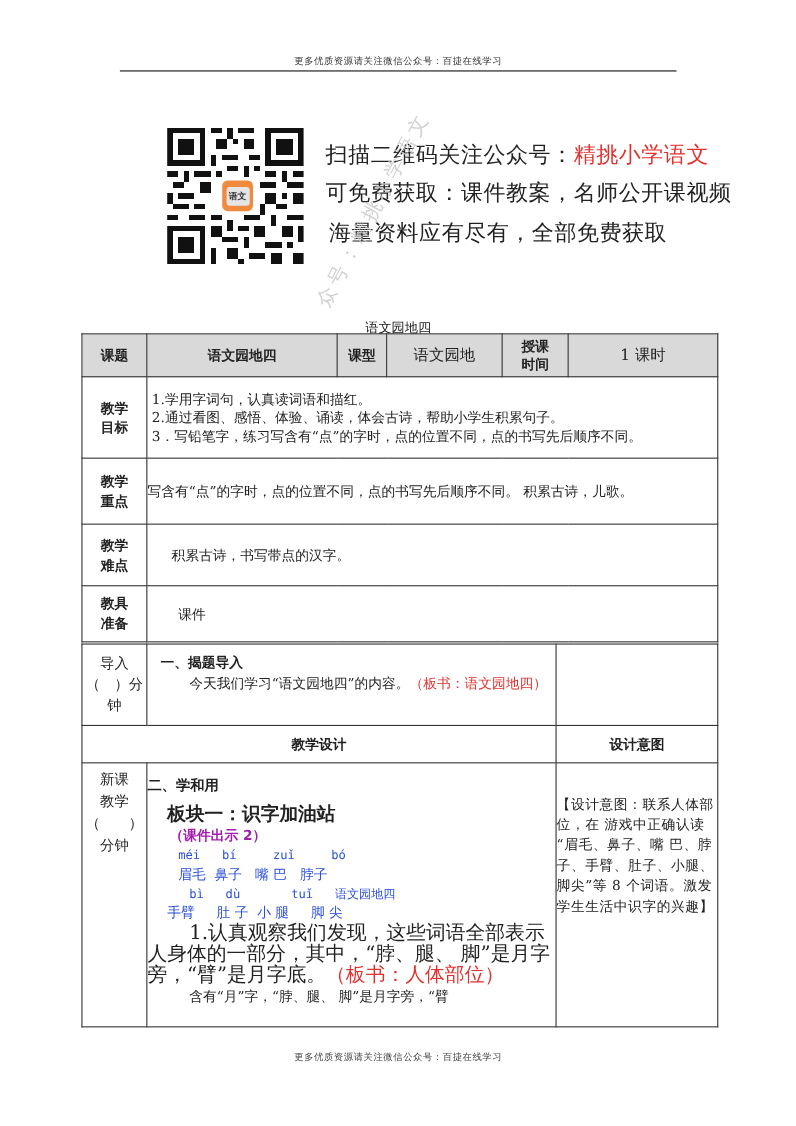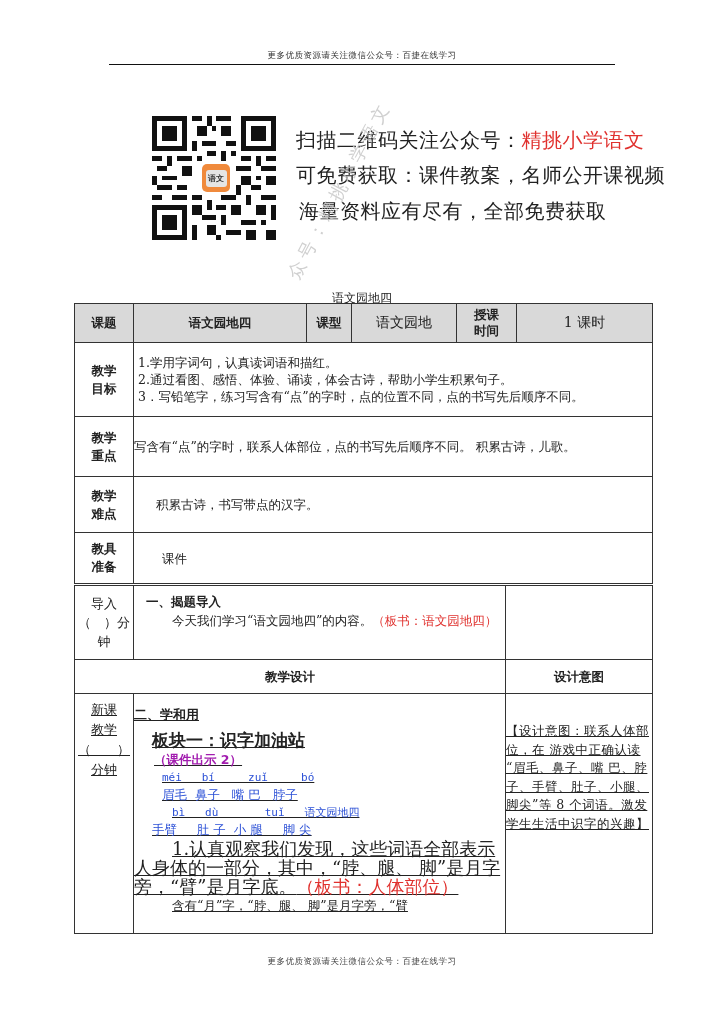--- a/index.html
+++ b/index.html
@@ -101,21 +101,21 @@
       <div style="padding-left:4px;">2.通过看图、感悟、体验、诵读，体会古诗，帮助小学生积累句子。</div>
       <div style="text-indent:4px;">3．写铅笔字，练习写含有“点”的字时，点的位置不同，点的书写先后顺序不同。</div>
     </td>
   </tr>
 
   <tr style="height:60px;">
     <td class="lab">
       <div>教学</div>
       <div>重点</div>
     </td>
-    <td colspan="5" class="cell-text"> 写含有“点”的字时，联系人体部位，点的书写先后顺序不同。  积累古诗，儿歌。</td>
+    <td colspan="5" class="cell-text"> 写含有“点”的字时，点的位置不同，点的书写先后顺序不同。  积累古诗，儿歌。</td>
   </tr>
 
   <tr style="height:56px;">
     <td class="lab">
       <div>教学</div>
       <div>难点</div>
     </td>
     <td colspan="5" class="cell-text" style="padding-left:22px;">积累古诗，书写带点的汉字。</td>
   </tr>
 
@@ -147,21 +147,21 @@
       <div style="text-indent:38px;"><span>今天我们学习“语文园地四”的内容。</span><span class="red">（板书：语文园地四）</span></div>
     </td>
     <td></td>
   </tr>
 
   <tr style="height:34px;">
     <td colspan="2" class="lab">教学设计</td>
     <td class="lab">设计意图</td>
   </tr>
 
-  <tr style="height:240px;text-decoration:underline;">
+  <tr style="height:240px;">
     <td class="lab" style="vertical-align:top;padding-top:6px;font-weight:normal;font-size:13px;line-height:20px;">
       <div>新课</div>
       <div>教学</div>
       <div>（　　）</div>
       <div>分钟</div>
     </td>
     <td class="cell-text" style="vertical-align:top;padding-top:10px;">
       <div class="bold-sans" style="font-size:13px;line-height:22px;">二、学和用</div>
       <div class="bold-sans" style="font-size:17px;line-height:22px;padding-left:18px;margin-top:3px;">板块一：识字加油站</div>
       <div class="bold-sans blue" style="font-size:12.5px;line-height:18px;padding-left:20px;">（课件出示 2）</div>

